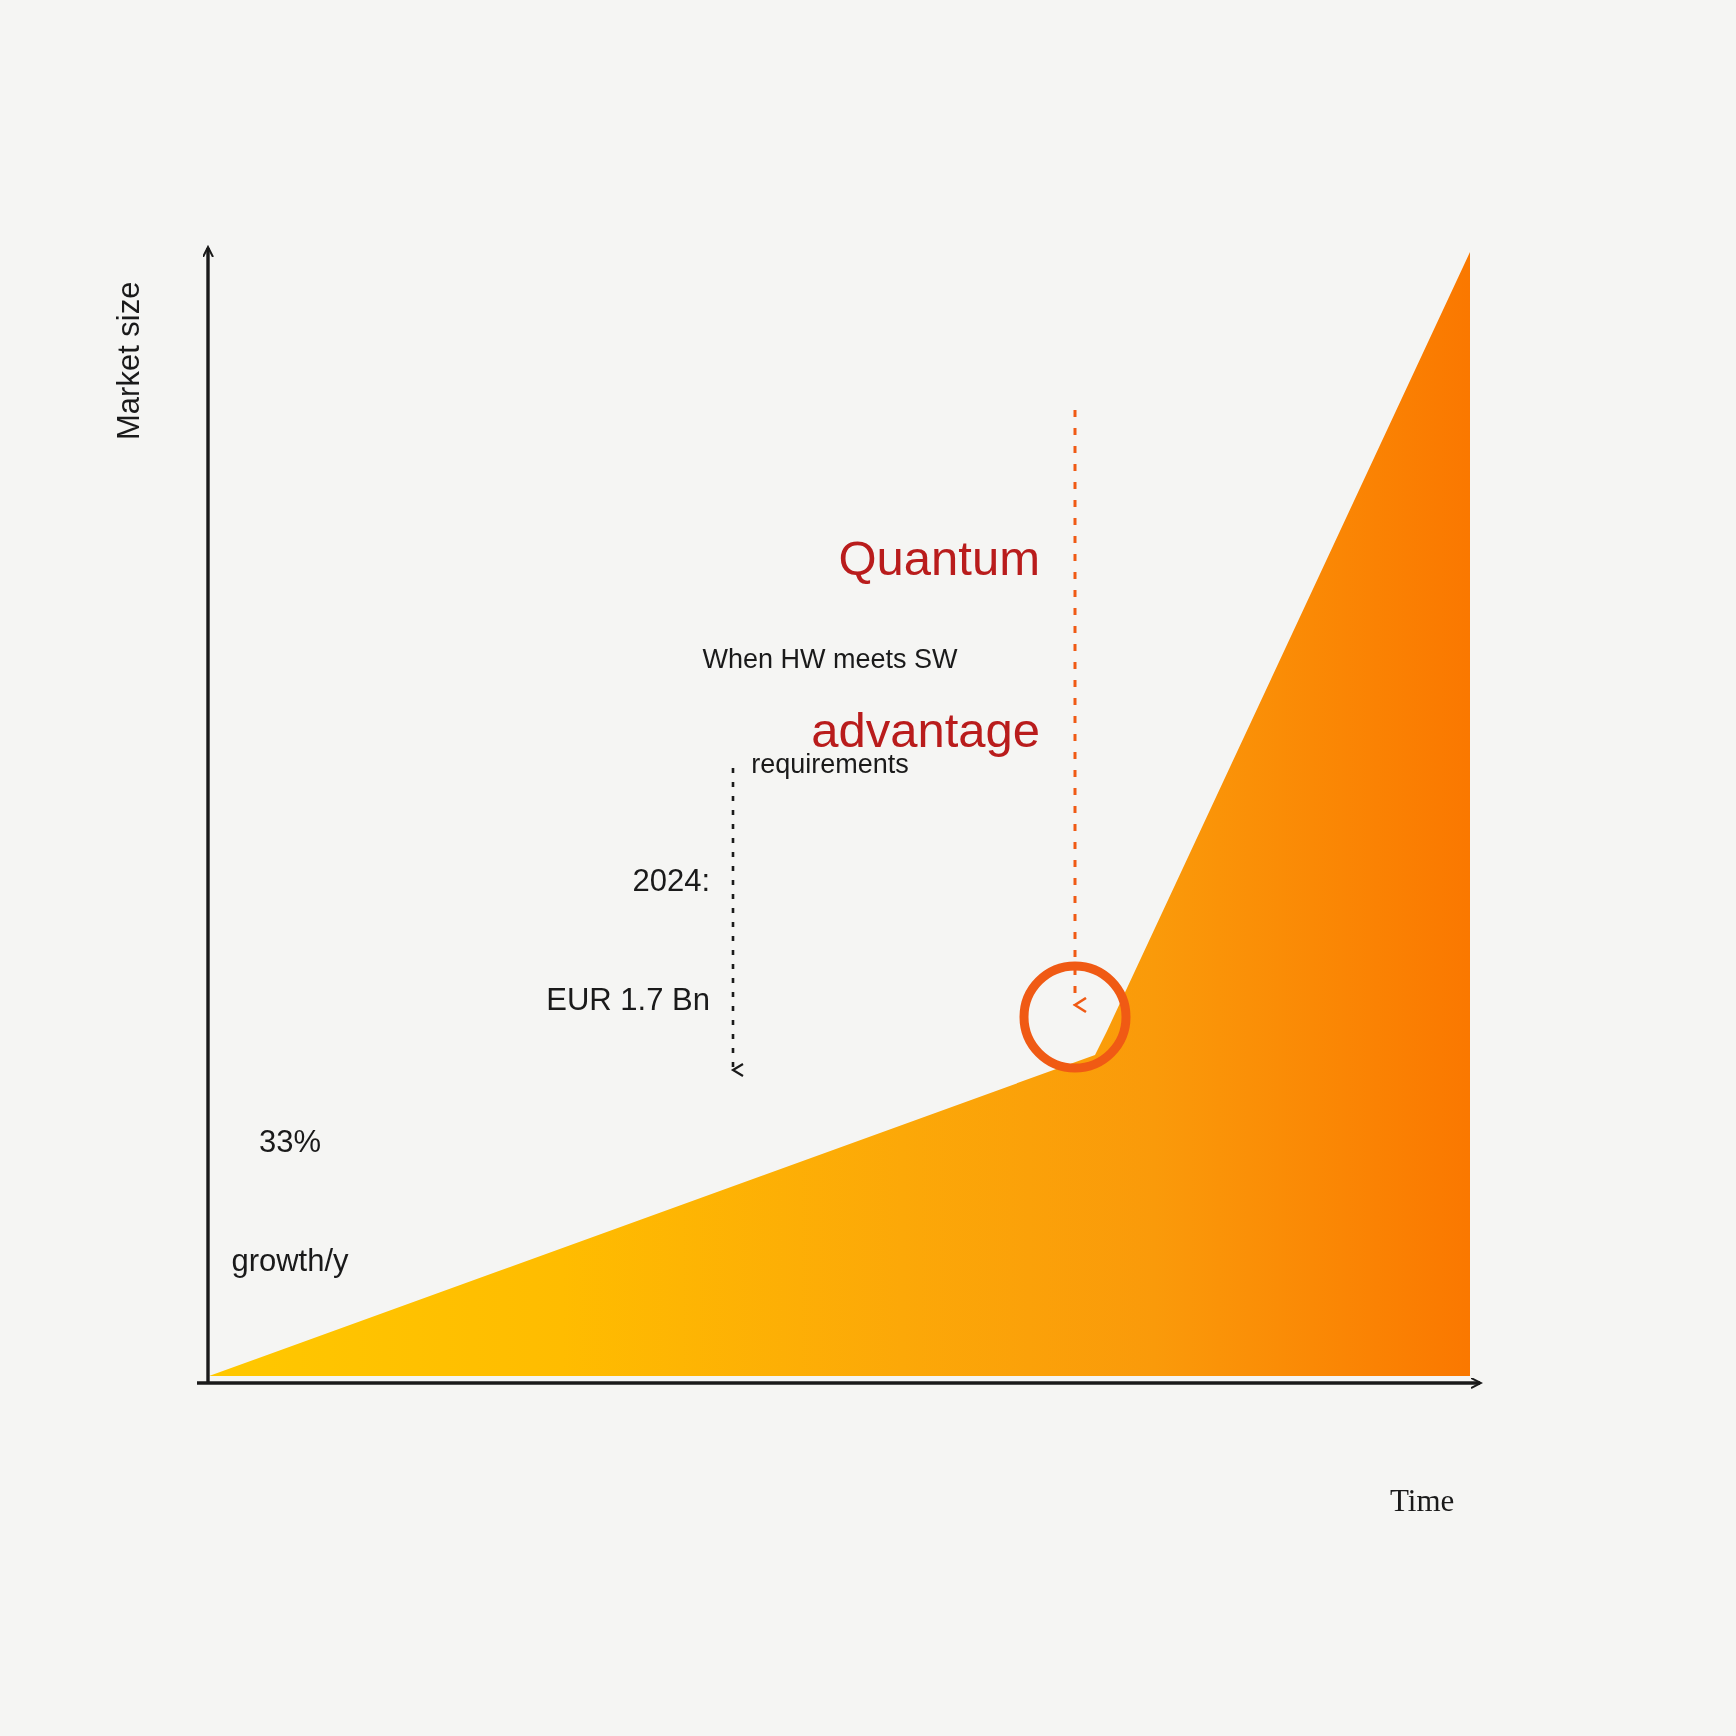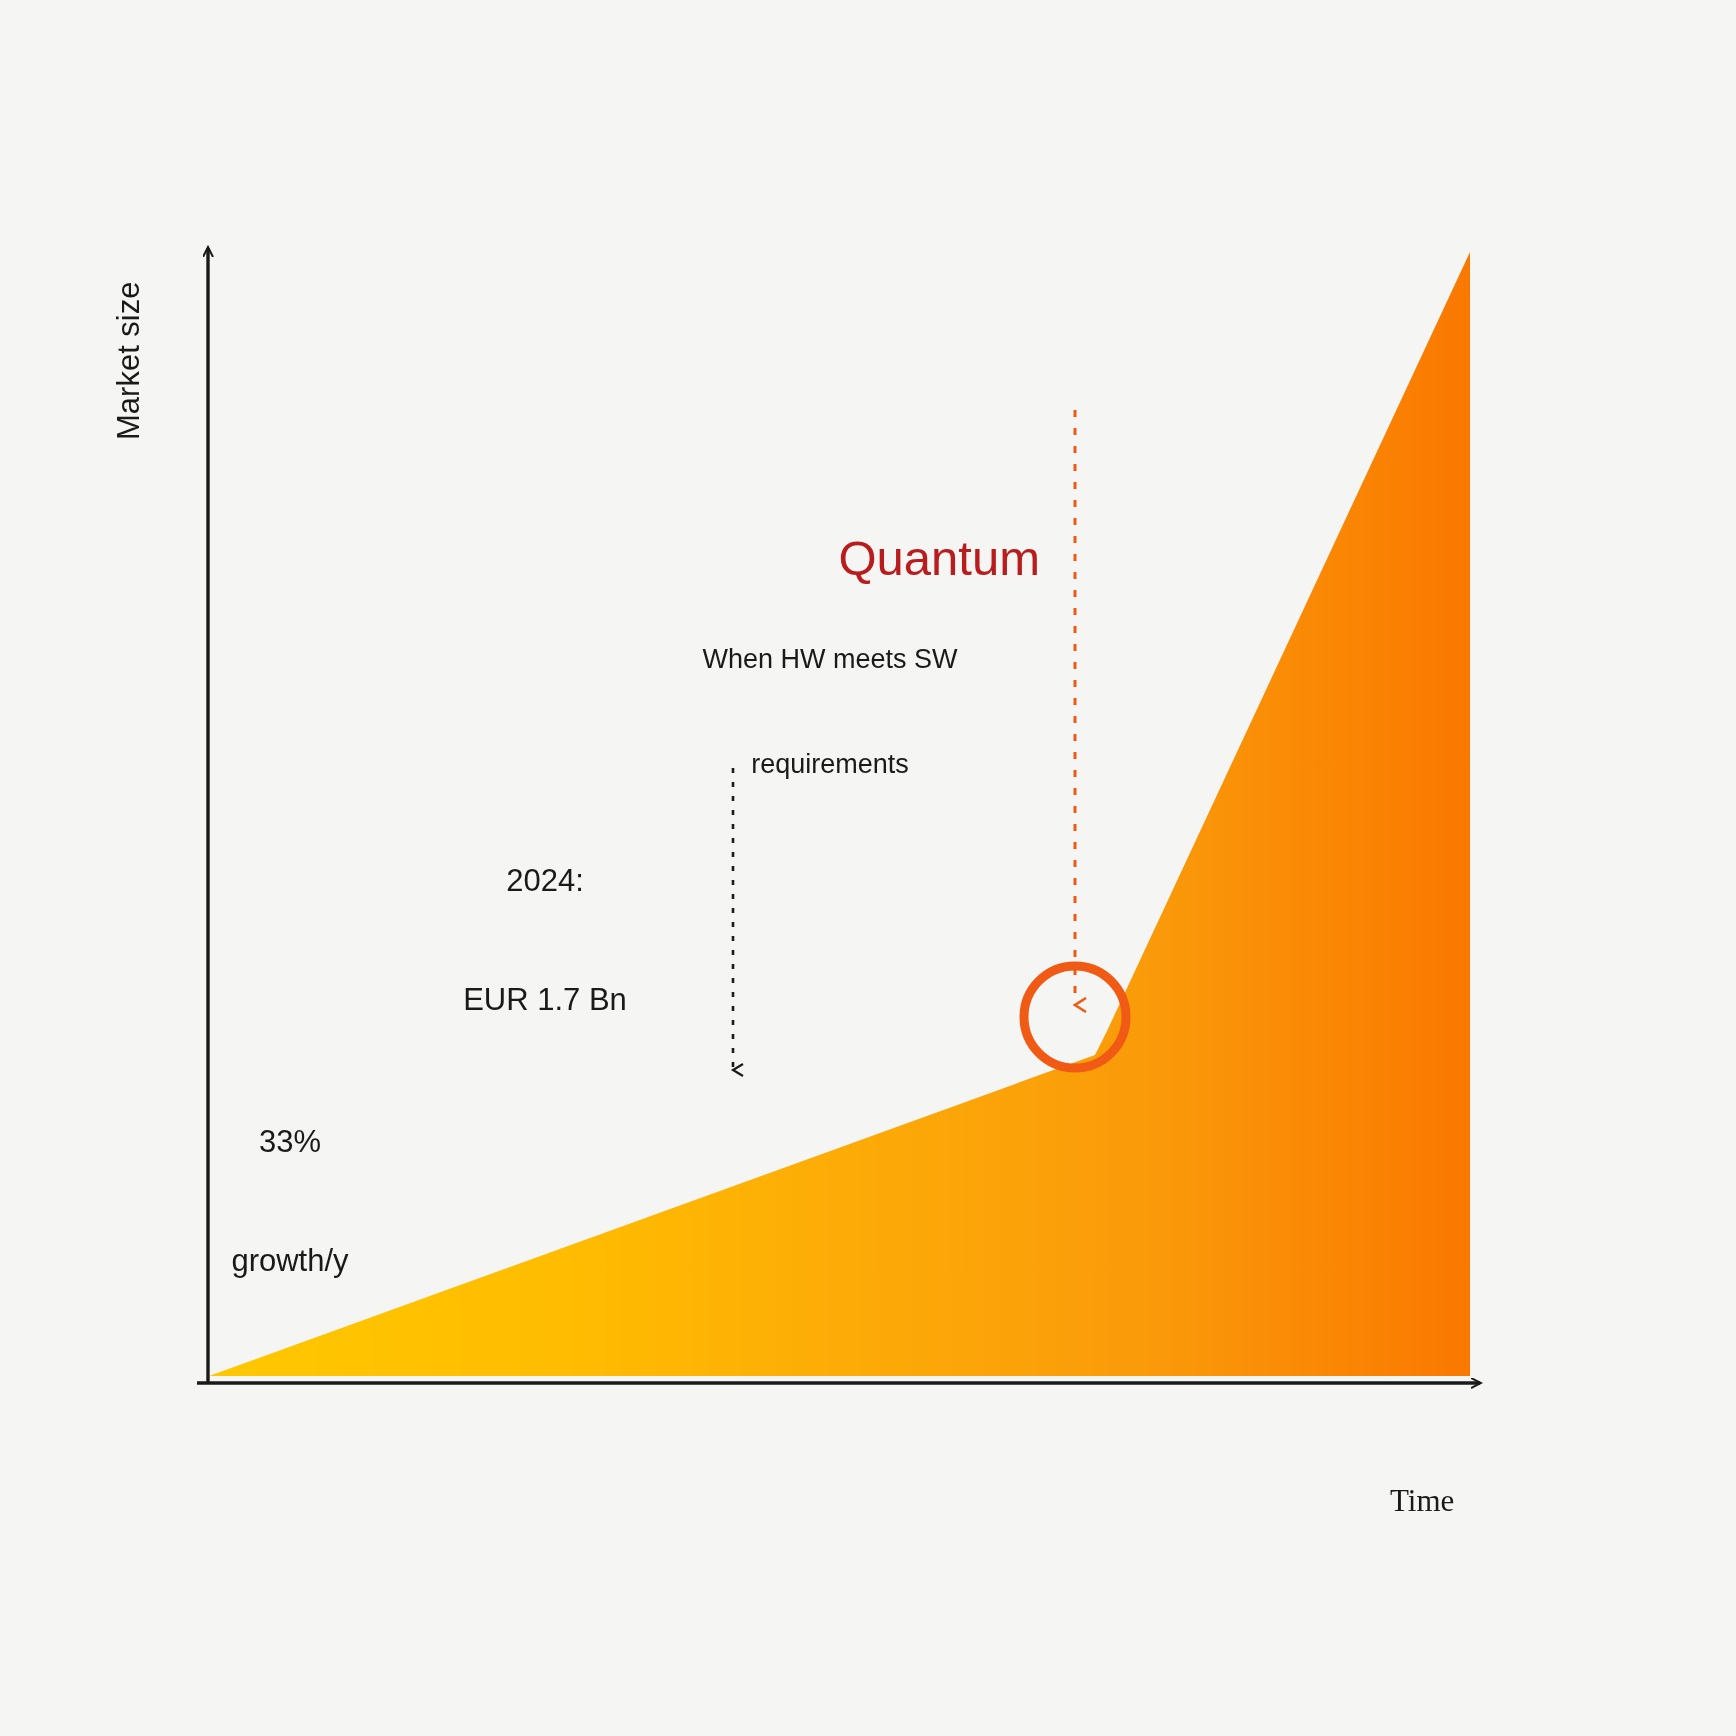--- a/index.html
+++ b/index.html
@@ -49,21 +49,21 @@
     left:620px; top:572px;
     width:420px;
     text-align:center;
     font-size:27px;
     color:#1A1A1A;
     line-height:1.30;
   }
   #marker-2024 {
     left:380px; top:782px;
     width:330px;
-    text-align:center;
+    text-align:right;
     font-size:31px;
     line-height:1.28;
   }
   #growth-label {
     left:150px; top:1043px;
     width:280px;
     text-align:center;
     font-size:31px;
     line-height:1.28;
   }
@@ -105,20 +105,21 @@
 
     <circle cx="1075" cy="1017" r="51" fill="none" stroke="#F05A14" stroke-width="9"></circle>
   </svg>
 
   <div class="lbl" id="y-axis-title">Market size</div>
 
   <div class="lbl" id="x-axis-title">Time</div>
 
   <div class="lbl" id="quantum-title">
     <div>Quantum</div>
+    <div>advantage</div>
   </div>
 
   <div class="lbl" id="quantum-sub">
     <div>When HW meets SW</div>
     <div>requirements</div>
   </div>
 
   <div class="lbl" id="marker-2024">
     <div>2024:</div>
     <div>EUR 1.7 Bn</div>

